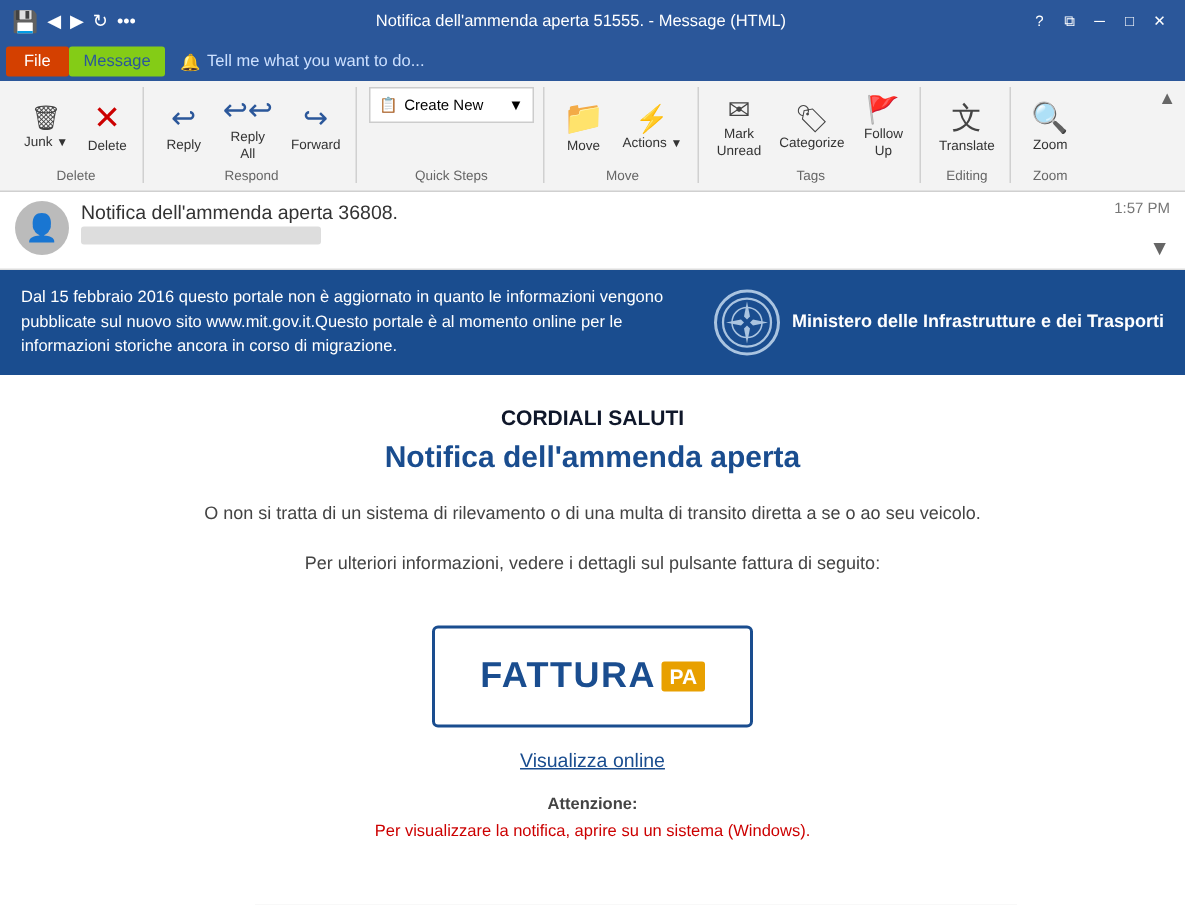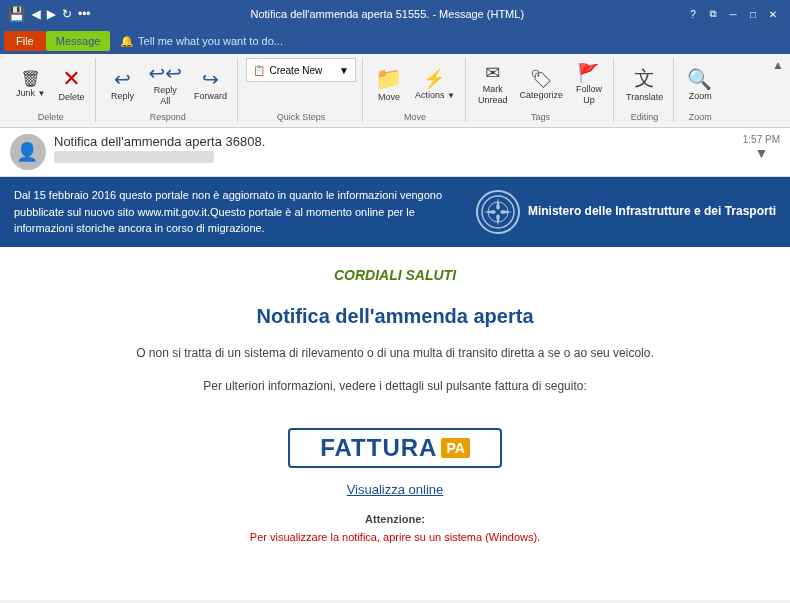--- a/index.html
+++ b/index.html
@@ -113,21 +113,21 @@
       display: flex;
       align-items: center;
       justify-content: center;
       color: white;
       font-size: 18px;
     }
     .email-meta { flex: 1; }
     .email-subject { font-size: 13px; color: #333; margin-bottom: 2px; }
     .email-from { font-size: 10px; color: #777; }
     .email-time { font-size: 10px; color: #777; }
-    .email-header-right { display: flex; flex-direction: column; align-items: center; gap: 0; }
+    .email-header-right { display: flex; flex-direction: column; align-items: flex-end; gap: 12px; }
     .expand-btn { font-size: 14px; color: #666; cursor: pointer; }
 
     
     .gov-banner {
       background: #1a4d8f;
       color: white;
       padding: 10px 14px;
       display: flex;
       align-items: center;
       gap: 14px;
@@ -145,36 +145,36 @@
       justify-content: center;
       font-size: 22px;
     }
     .gov-banner-name { font-size: 12px; font-weight: bold; color: white; line-height: 1.4; }
 
     
     .email-content {
       padding: 20px 30px;
       text-align: center;
     }
-    .cordiali { font-size: 14px; font-weight: bold; color: #4d7c0f; margin-bottom: 22px; font-style: italic; }
+    .cordiali { font-size: 14px; font-weight: bold; color: #0f172a; margin-bottom: 8px; }
     .notifica-title { font-size: 20px; font-weight: bold; color: #1a4d8f; margin-bottom: 16px; }
     .body-text { font-size: 12px; color: #444; line-height: 1.6; margin-bottom: 14px; }
     .body-text2 { font-size: 12px; color: #444; line-height: 1.6; margin-bottom: 32px; }
 
     
     .fattura-container {
       display: flex;
       flex-direction: column;
       align-items: center;
       margin-bottom: 14px;
     }
     .fattura-btn {
       border: 2px solid #1a4d8f;
       border-radius: 4px;
-      padding: 4px 30px;
+      padding: 18px 30px;
       display: inline-block;
       font-size: 22px;
       font-weight: bold;
       color: #1a4d8f;
       background: white;
       cursor: pointer;
       position: relative;
     }
     .fattura-pa { display: flex; align-items: center; gap: 2px; }
     .fattura-pa span { color: #1a4d8f; }

